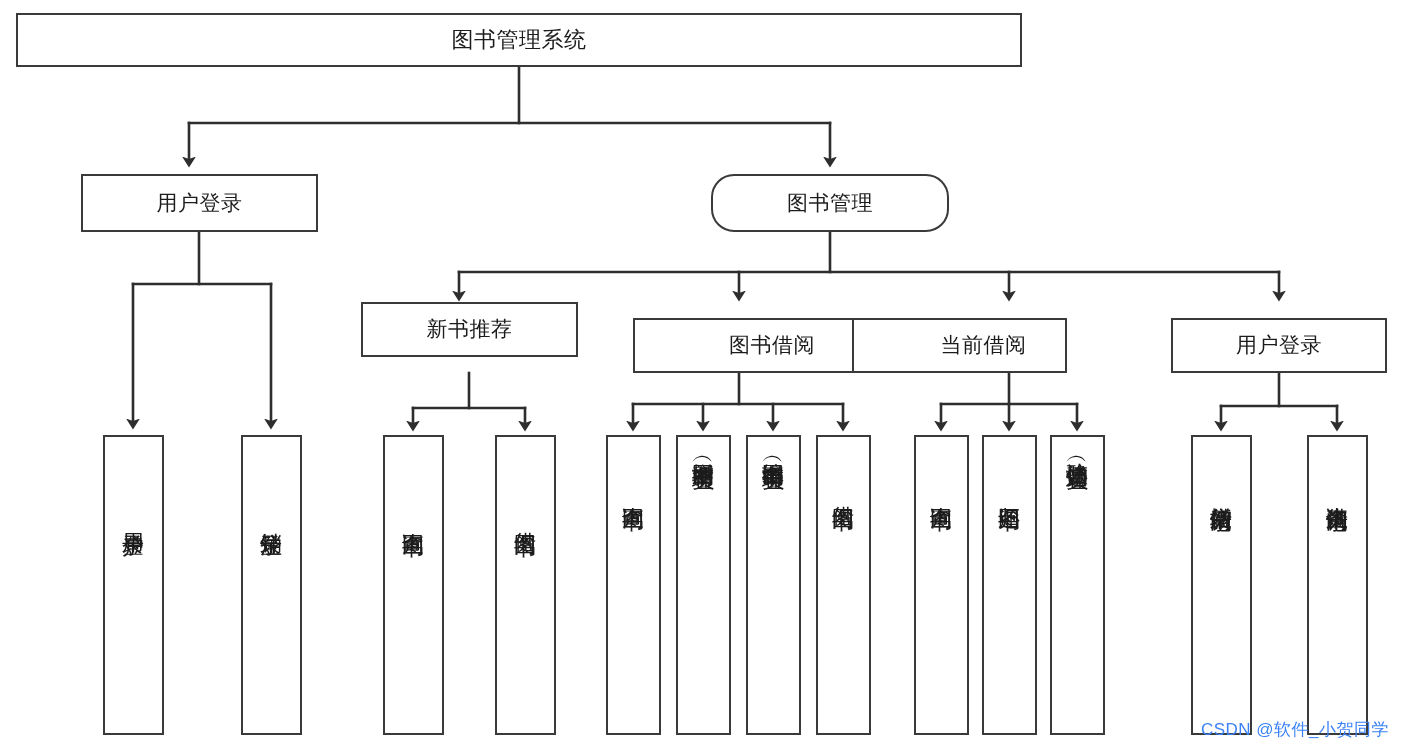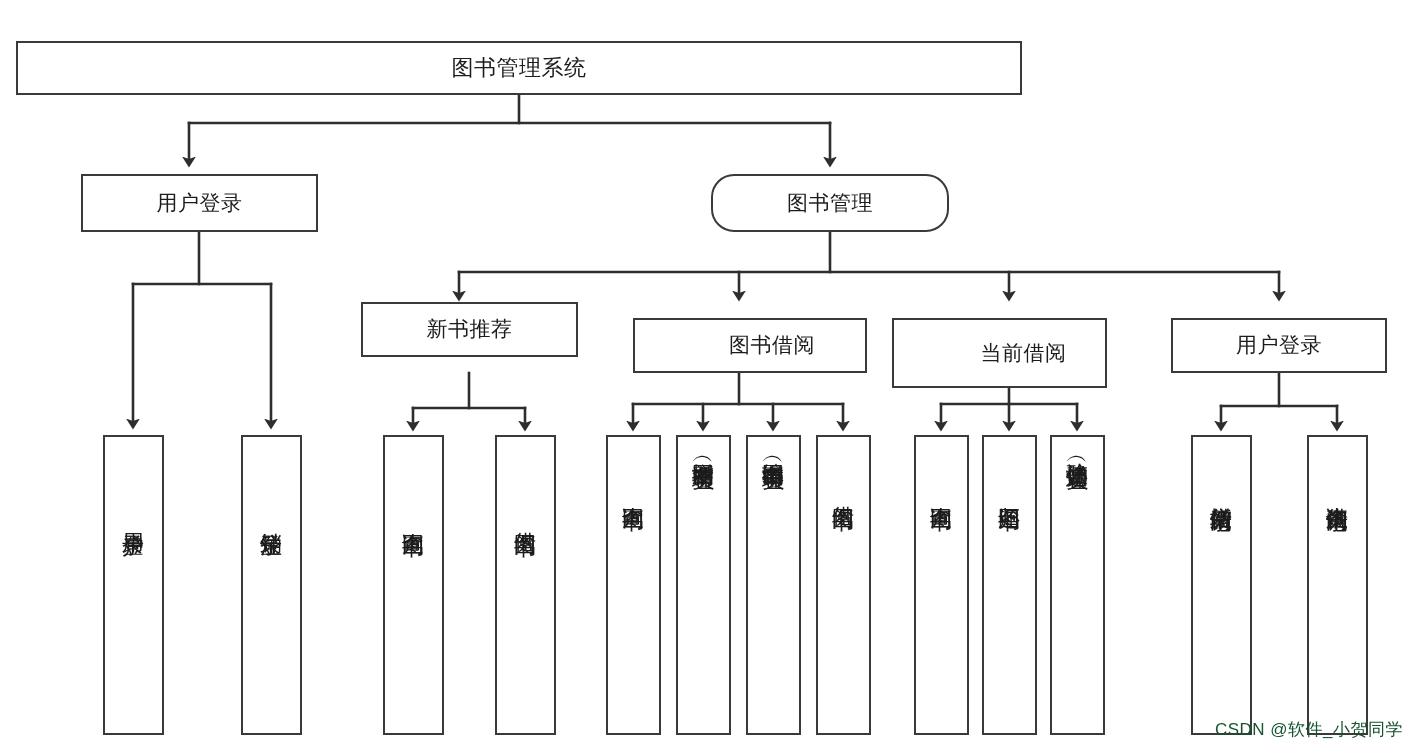--- a/index.html
+++ b/index.html
@@ -58,24 +58,24 @@
     margin-top:78px;
   }
   .node.leaf.tall .lbl{
     margin-top:8px;
   }
   .node.leaf.midshort .lbl{
     margin-top:52px;
   }
   #watermark{
     position:absolute;
-    right:2px;
+    right:16px;
     bottom:6px;
     font-size:17px;
-    color:#14532d;
+    color:#3b82f6;
     letter-spacing:0.5px;
     white-space:nowrap;
   }
 </style>
 </head>
 <body>
 
 <div id="canvas">
 
   <svg id="wires" viewBox="0 0 1405 747">
@@ -122,41 +122,41 @@
       <path d="M1009,404 L1009,422" marker-end="url(#arw)"></path>
       <path d="M1077,404 L1077,422" marker-end="url(#arw)"></path>
 
       <path d="M1279,373 L1279,406"></path>
       <path d="M1221,406 L1337,406"></path>
       <path d="M1221,406 L1221,422" marker-end="url(#arw)"></path>
       <path d="M1337,406 L1337,422" marker-end="url(#arw)"></path>
     </g>
   </svg>
 
-  <div class="node root" style="left:16px; top:13px; width:1006px; height:54px;margin-top:28px;">
+  <div class="node root" style="left:16px; top:13px; width:1006px; height:54px;">
     <span class="lbl">图书管理系统</span>
   </div>
 
   <div class="node lvl2" style="left:81px; top:174px; width:237px; height:58px;">
     <span class="lbl">用户登录</span>
   </div>
 
   <div class="node lvl2" style="left:711px; top:174px; width:238px; height:58px;border-radius:23px;">
     <span class="lbl">图书管理</span>
   </div>
 
   <div class="node lvl2" style="left:361px; top:302px; width:217px; height:55px;">
     <span class="lbl">新书推荐</span>
   </div>
 
   <div class="node lvl2" style="left:633px; top:318px; width:234px; height:55px;padding-left:44px;">
     <span class="lbl">图书借阅</span>
   </div>
 
-  <div class="node lvl2" style="left:892px; top:318px; width:215px; height:70px;padding-left:48px;">
+  <div class="node lvl2" style="left:852px; top:318px; width:215px; height:55px;padding-left:48px;">
     <span class="lbl">当前借阅</span>
   </div>
 
   <div class="node lvl2" style="left:1171px; top:318px; width:216px; height:55px;">
     <span class="lbl">用户登录</span>
   </div>
 
   <div class="node leaf mid" style="left:103px; top:435px; width:61px; height:300px;">
     <span class="lbl">用户登录</span>
   </div>

